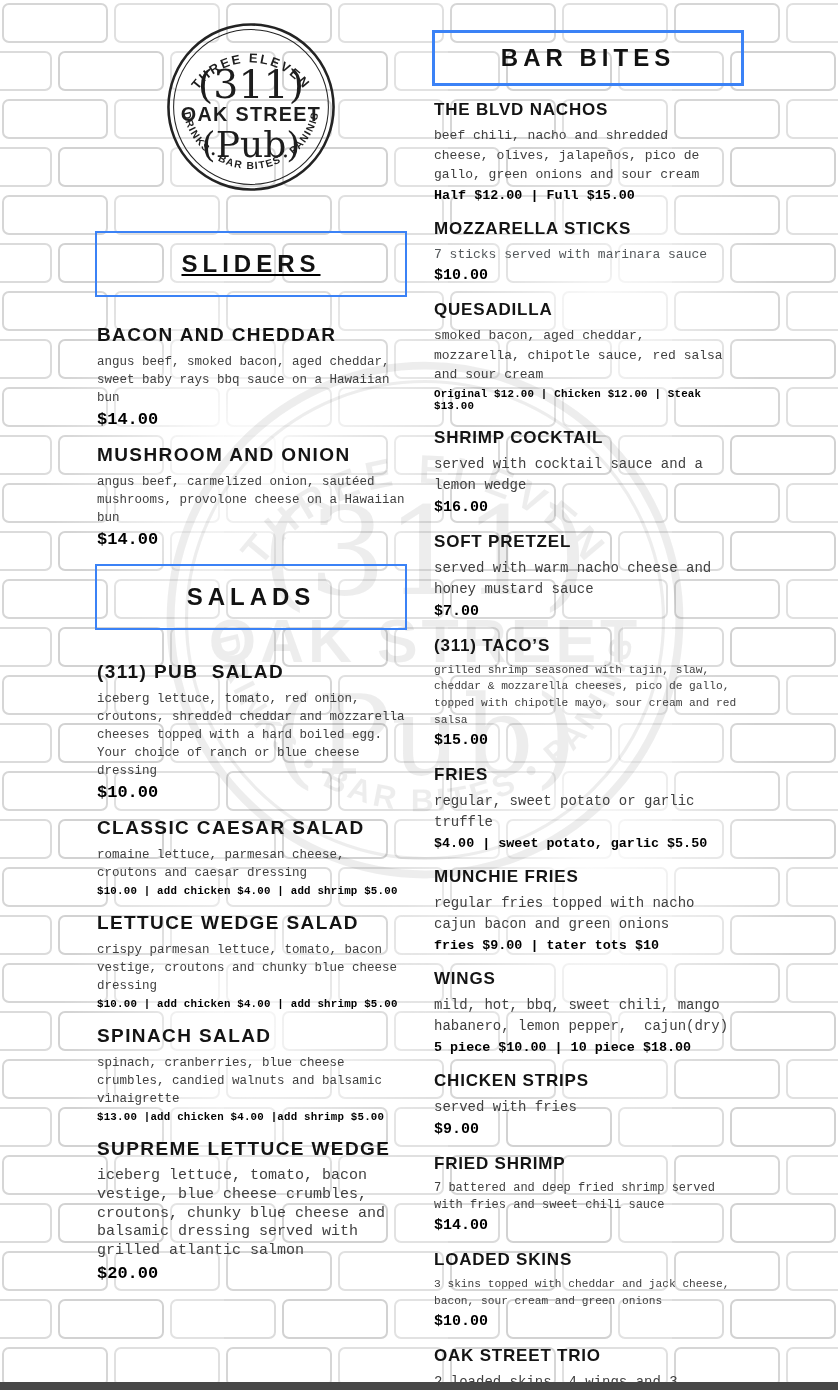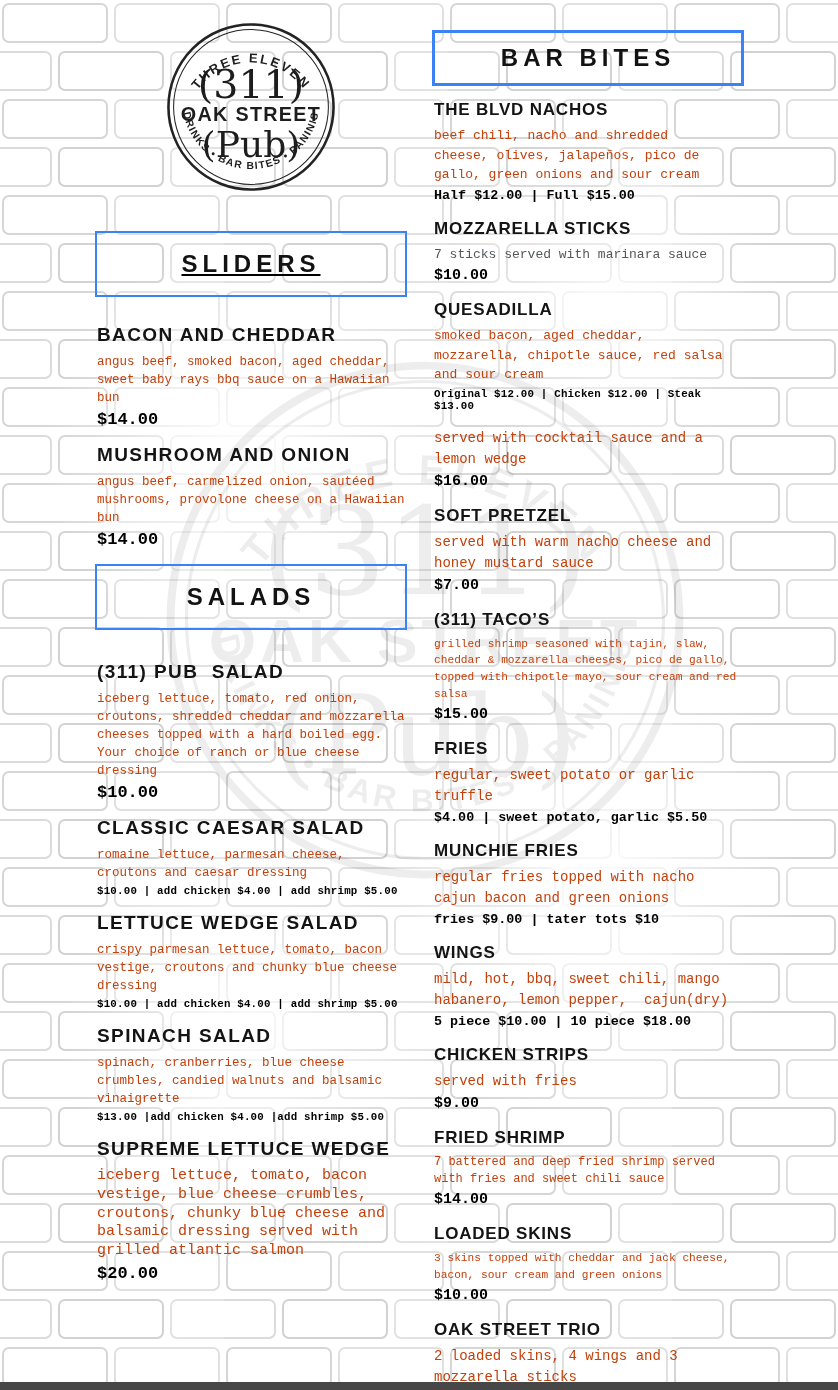--- a/index.html
+++ b/index.html
@@ -34,21 +34,21 @@
   }
 
   .item{margin:0 0 15px 2px;}
   .col-right .item{margin-bottom:16px;}
   .item-name{
     margin:0 0 7px 0;font-family:"Liberation Sans", sans-serif;font-weight:bold;
     font-size:19px;letter-spacing:1.4px;color:#141414;white-space:pre-wrap;
   }
   .col-right .item-name{font-size:17px;letter-spacing:.8px;margin-bottom:6px;}
   .desc{
-    margin:0 0 3px 0;font-size:12.5px;line-height:1.44;color:#c2410c;
+    margin:0 0 3px 0;font-size:12.5px;line-height:1.44;color:#404040;
     max-width:310px;white-space:pre-wrap;
   }
   .col-right .desc{font-size:14px;line-height:1.5;max-width:296px;}
   .col-right .desc.f13{font-size:13px;max-width:296px;}
   .col-right .desc.f12{font-size:12px;max-width:304px;line-height:1.45;}
   .col-right .desc.sm{font-size:11.2px;max-width:312px;line-height:1.5;}
   .desc.lg{font-size:15px;line-height:1.25;}
   .desc.gray{color:#54585b;}
   .price{
     margin:2px 0 0 0;font-weight:bold;color:#000000;font-size:17px;white-space:pre-wrap;
@@ -195,20 +195,21 @@
       <p class="price">$10.00</p>
     </article>
 
     <article class="item">
       <h3 class="item-name">QUESADILLA</h3>
       <p class="desc f13">smoked bacon, aged cheddar, mozzarella, chipotle sauce, red salsa and sour cream</p>
       <p class="price sm">Original $12.00 | Chicken $12.00 | Steak $13.00</p>
     </article>
 
     <article class="item">
+      <h3 class="item-name">SHRIMP COCKTAIL</h3>
       <p class="desc">served with cocktail sauce and a lemon wedge</p>
       <p class="price">$16.00</p>
     </article>
 
     <article class="item">
       <h3 class="item-name">SOFT PRETZEL</h3>
       <p class="desc">served with warm nacho cheese and honey mustard sauce</p>
       <p class="price">$7.00</p>
     </article>
 

